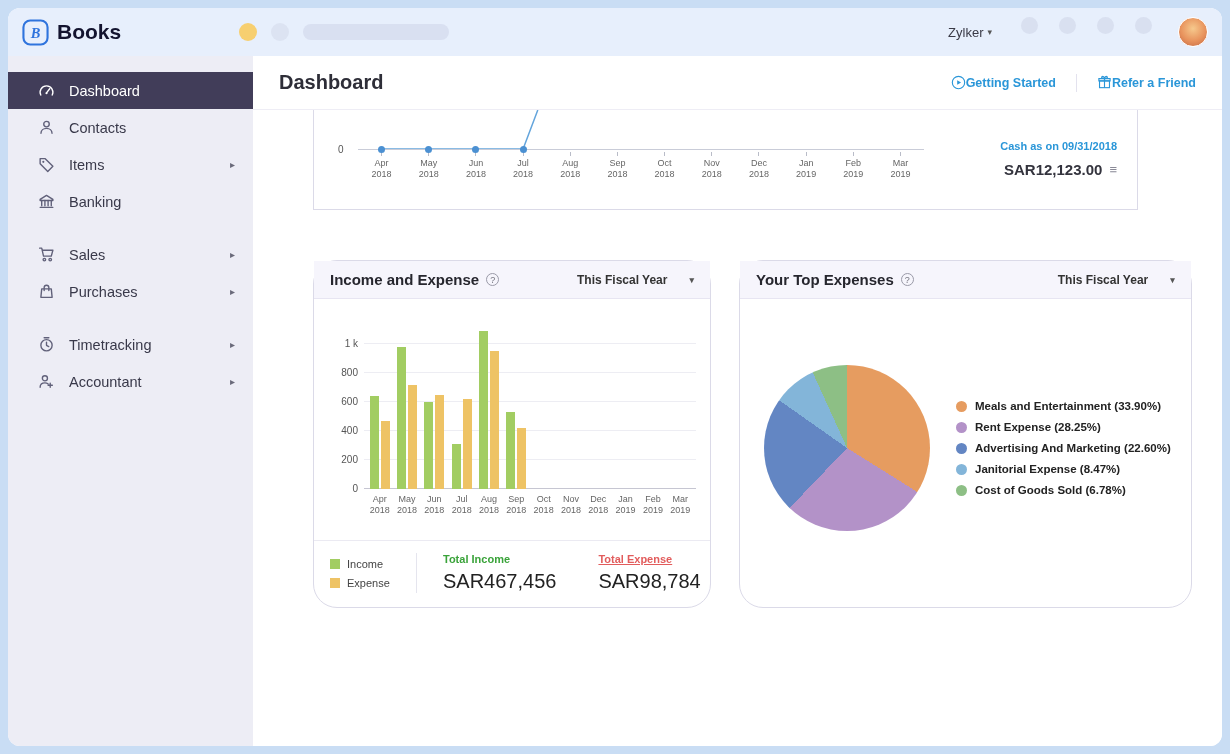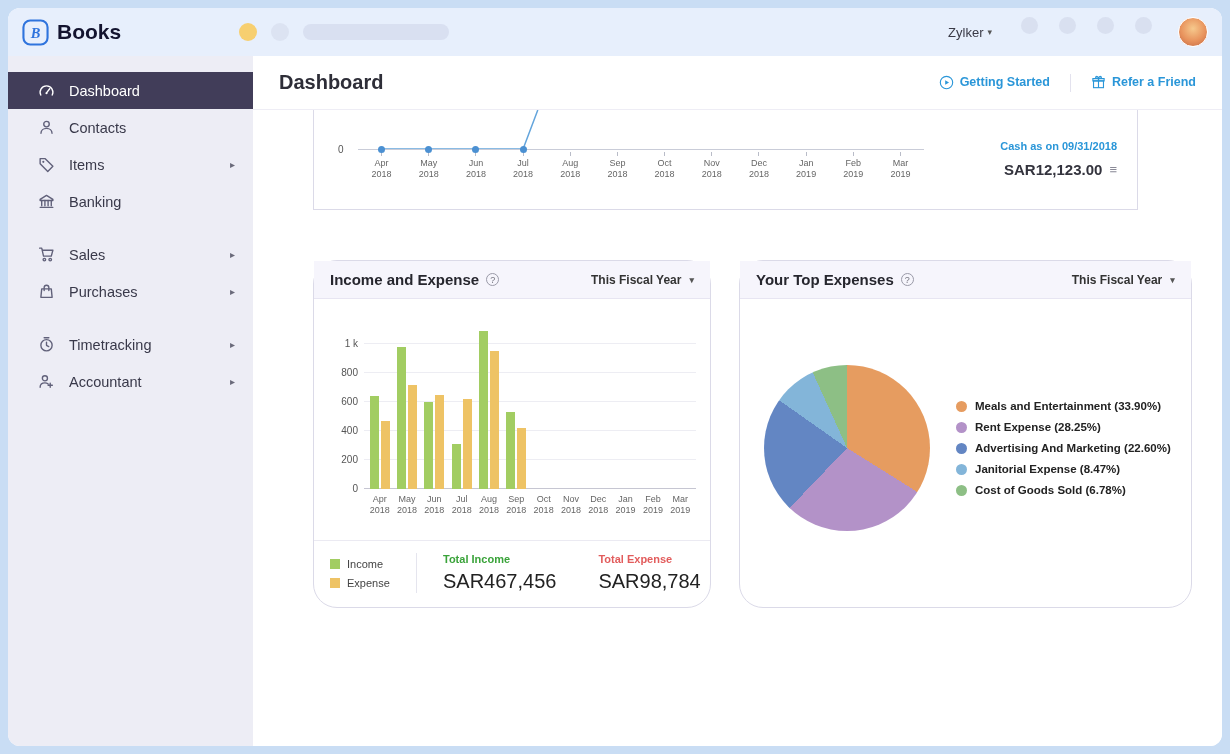--- a/index.html
+++ b/index.html
@@ -40,21 +40,21 @@
   .nav-item.active { background:#413d59; color:#fff; }
   .nav-icon { width:17px; height:17px; color:#61617a; display:flex; }
   .nav-icon svg { width:17px; height:17px; }
   .nav-item.active .nav-icon { color:#fff; }
   .nav-caret { margin-left:auto; font-size:10px; color:#6a6a7a; }
   
   .main { flex:1; display:flex; flex-direction:column; background:#fff; overflow:hidden; }
   .main-header { height:54px; min-height:54px; border-bottom:1px solid #eeedf5; display:flex; align-items:center; padding:0 26px; }
   .page-title { font-size:20px; font-weight:600; color:#2e2e38; }
   .header-links { margin-left:auto; display:flex; align-items:center; gap:20px; }
-  .hlink { color:#2a96d8; font-size:12.5px; font-weight:600; display:flex; gap:6px; cursor:pointer; text-decoration:none; }
+  .hlink { color:#2a96d8; font-size:12.5px; font-weight:600; display:flex; align-items:center; gap:0; cursor:pointer; text-decoration:none; }
   .hlink svg { width:15px; height:15px; }
   .hsep { width:1px; height:18px; background:#e3e2ee; }
   .content { flex:1; overflow:hidden; padding:0 84px 30px 60px; }
   .card { border:1px solid #dbdae8; background:#fff; border-radius:2px; }
   
   .cashflow-card { border-top:none; border-radius:0; height:100px; display:flex; padding:0 18px 0 44px; }
   .cf-chart { flex:1; display:flex; flex-direction:column; position:relative; }
   .cf-plot { height:40px; position:relative; }
   .cf-line-svg { position:absolute; left:0; right:0; top:0; width:100%; height:40px; overflow:visible; }
   .cf-axis { position:absolute; left:0; right:0; bottom:0; border-top:1px solid #c9ccd8; }
@@ -69,40 +69,40 @@
   .cash-menu { color:#8a8a97; font-size:13px; cursor:pointer; }
   
   .cards-row { display:flex; gap:28px; margin-top:50px; }
   .chart-card { height:348px; display:flex; flex-direction:column;border-radius:24px; }
   .income-card { width:398px; min-width:398px; }
   .pie-card { flex:1; }
   .card-header { height:38px; min-height:38px; background:#f6f5fc; border-bottom:1px solid #e7e5f2; display:flex; align-items:center; padding:0 16px; }
   .card-title { font-size:15px; font-weight:600; color:#26262e; display:flex; align-items:center; gap:7px; }
   .help-circle { width:13px; height:13px; min-width:13px; border-radius:50%; border:1px solid #9a9aa8; color:#74747f;
     font-size:9px; font-weight:400; display:flex; align-items:center; justify-content:center; cursor:pointer; }
-  .period { margin-left:auto; font-size:12px; font-weight:700; color:#333; display:flex; align-items:center; gap:8px; cursor:pointer; }
+  .period { margin-left:auto; font-size:12px; font-weight:700; color:#333; display:flex; align-items:center; gap:22px; cursor:pointer; }
   
   .ie-body { padding:30px 14px 0 50px; }
   .ie-plot { height:160px; position:relative; }
   .gridline { position:absolute; left:0; right:0; height:1px; background:#ededf3; }
   .gridline.zero { background:#c6c6d2; }
   .ytick { position:absolute; left:-40px; width:34px; text-align:right; font-size:10px; color:#555; }
   .ie-bars { position:absolute; inset:0; display:flex; align-items:flex-end; padding:0 2px; }
   .bar-group { flex:1; display:flex; justify-content:center; align-items:flex-end; gap:2px; }
   .bar { width:9px; }
   .ie-xlabels { display:flex; padding:0 2px; margin-top:5px; }
   .ie-xlabel { flex:1; text-align:center; font-size:9px; color:#666; line-height:1.25; }
   .ie-footer { margin-top:auto; border-top:1px solid #ebeaf2; display:flex; align-items:center; padding:12px 10px 14px 16px; }
   .ie-legend { display:flex; flex-direction:column; gap:7px; font-size:11px; color:#444; min-width:86px; }
   .ie-legend-row { display:flex; align-items:center; gap:7px; }
   .ie-legend-swatch { width:10px; height:10px; display:inline-block; }
   .ie-totals { display:flex; gap:42px; border-left:1px solid #e5e5ee; padding-left:26px; }
   .total-label { font-size:11px; font-weight:700; }
   .total-label.income { color:#3aa33a; }
-  .total-label.expense { color:#e25c5c; }
+  .total-label.expense { color:#e25c5c;text-decoration:underline; }
   .total-value { font-size:20px; color:#222; margin-top:5px; }
   .footnote { margin:20px 0 0 6px; font-size:11px; color:#4a4a55; }
   
   .pie-body { flex:1; display:flex; align-items:center; padding:0 20px 10px 24px; gap:26px; }
   .pie { width:166px; height:166px; min-width:166px; border-radius:50%; }
   .pie-legend { display:flex; flex-direction:column; gap:9px; }
   .pl-item { display:flex; align-items:center; gap:8px; font-size:11.5px; font-weight:600; color:#222; white-space:nowrap; }
   .pl-dot { width:11px; height:11px; min-width:11px; border-radius:50%; }
 </style>
 </head>

